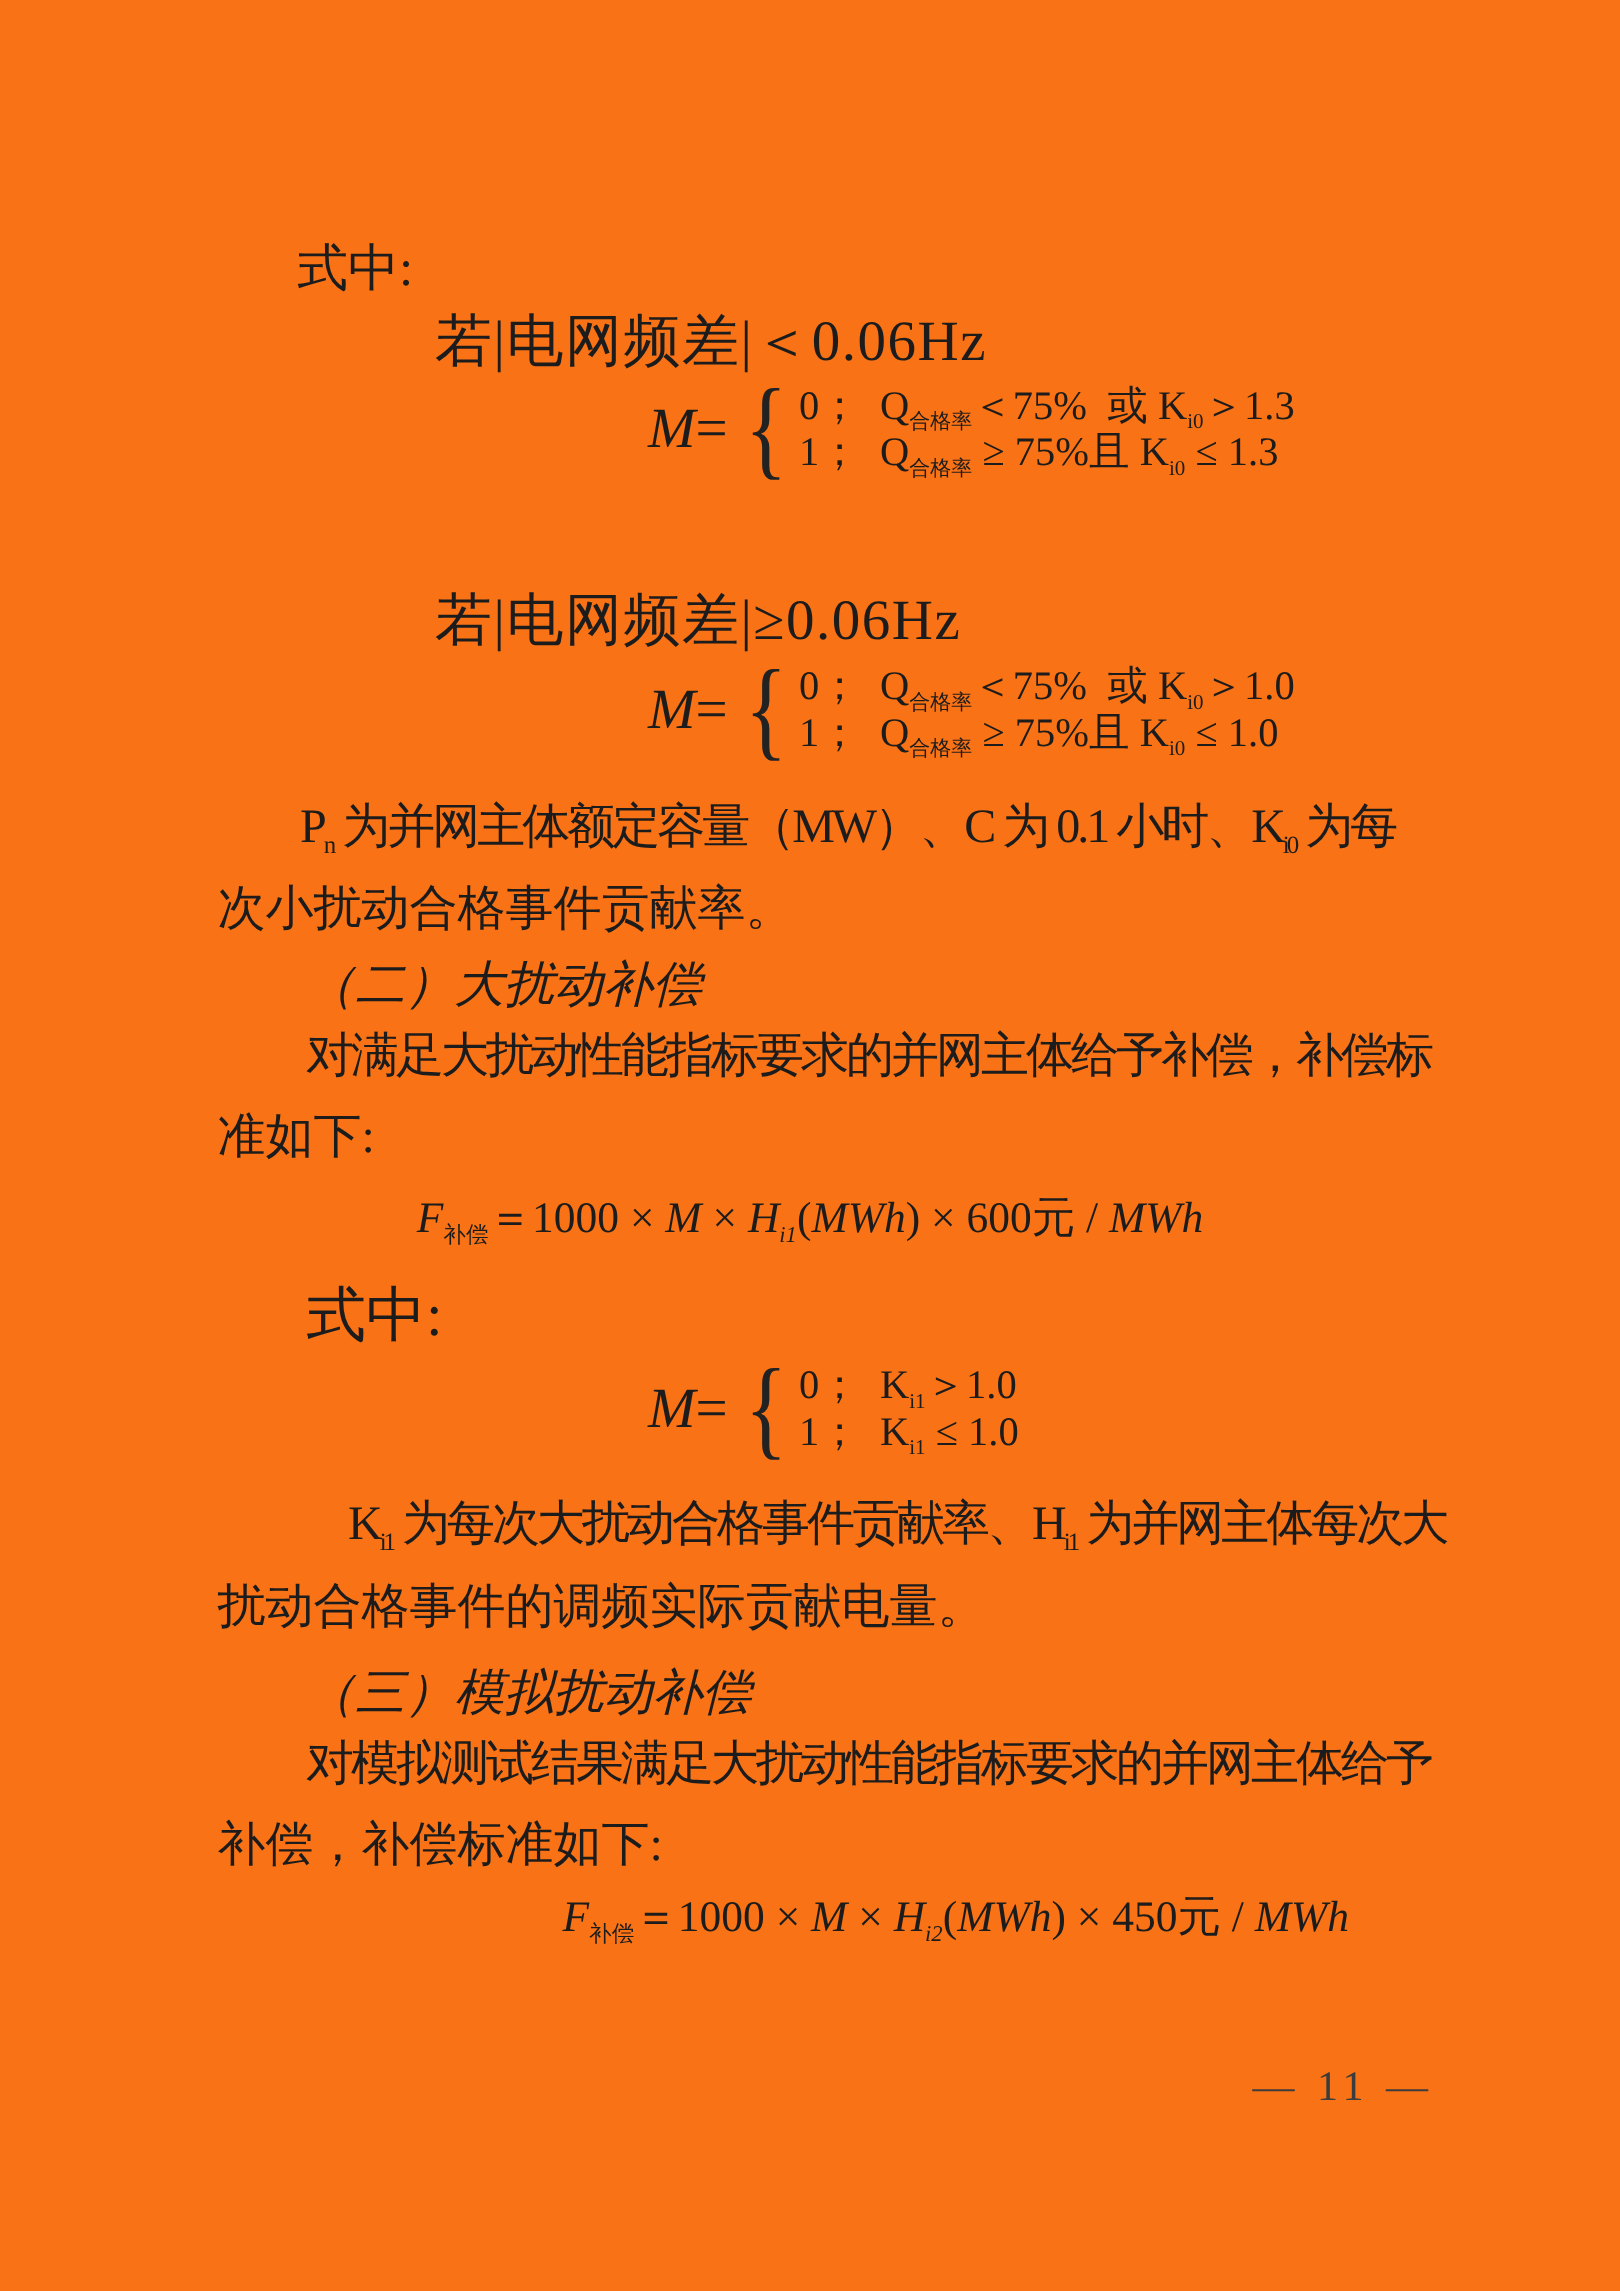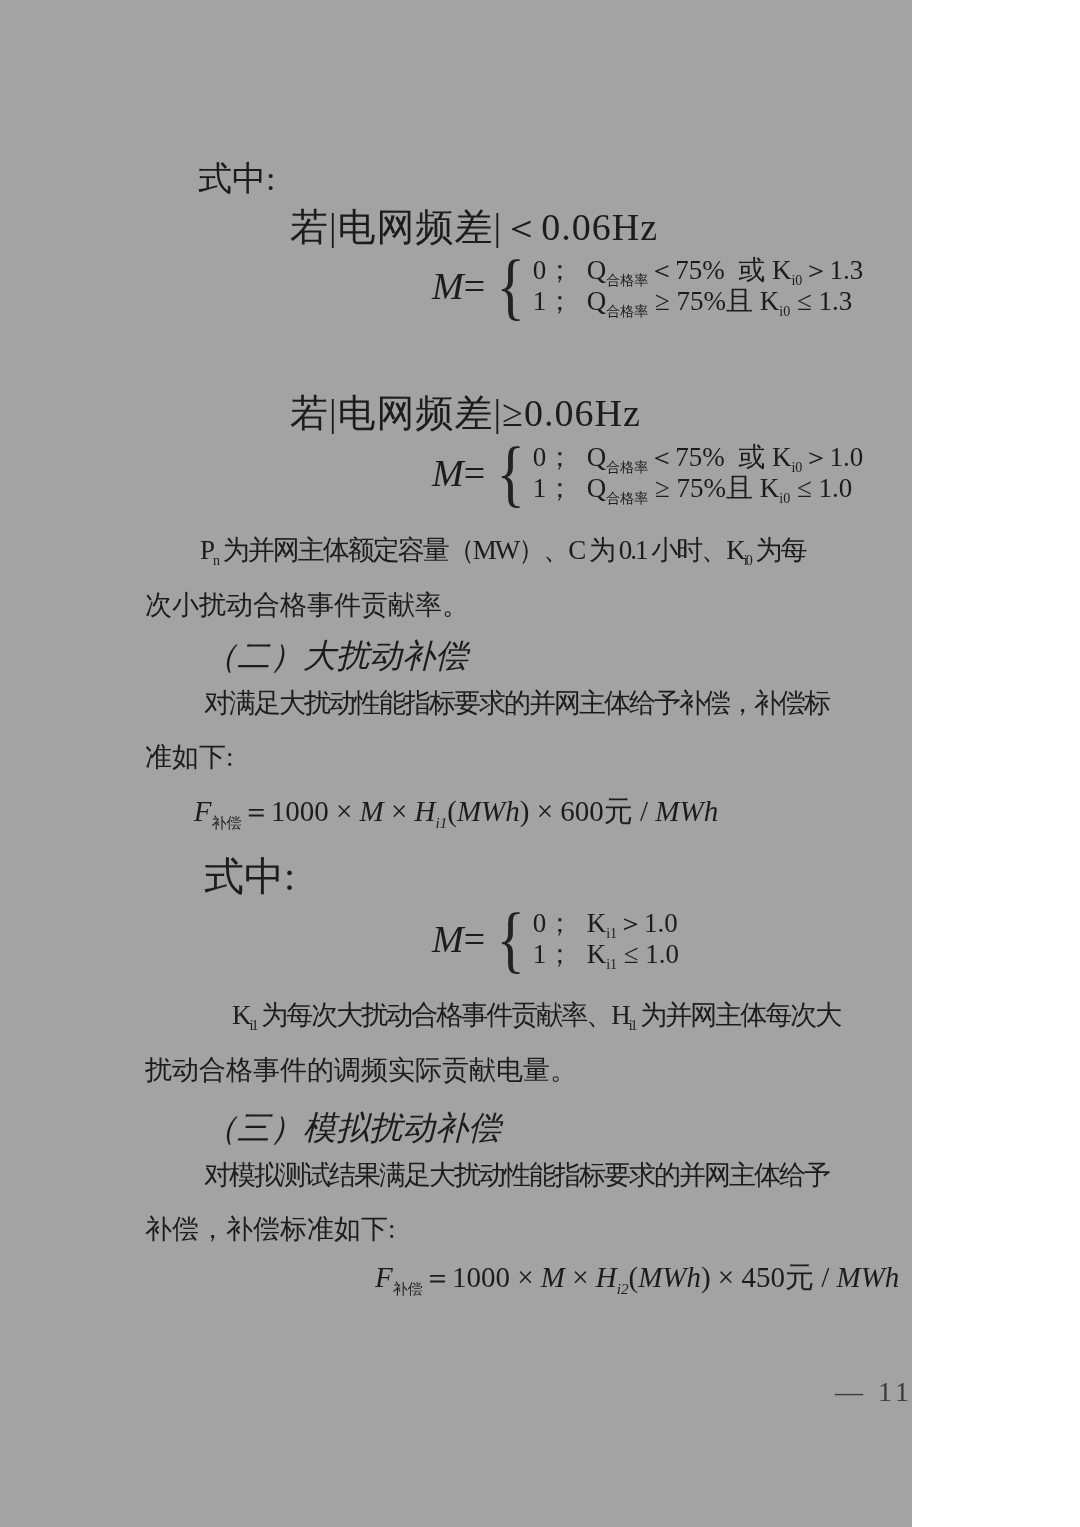--- a/index.html
+++ b/index.html
@@ -1,28 +1,28 @@
 <!DOCTYPE html>
 <html><head>
 <meta charset="utf-8">
 <style>
   html, body { margin: 0; padding: 0; background: #ffffff; }
   .page {
     position: relative;
-    width: 912px;
+    width: 1080px;
     height: 1527px;
-    background: #a3a3a3;
+    background: #f97316;
     color: #1c1c1c;
     font-family: "Liberation Serif", "DejaVu Serif", serif;
     overflow: hidden;
   }
   .abs { position: absolute; white-space: pre; }
 
   
-  .body-line { font-size: 27px; line-height: 40px; }
+  .body-line { font-size: 32px; line-height: 40px; }
   .squeeze { letter-spacing: -2px; }
 
   
   .intro1 { font-size: 34px; }
   .intro2 { font-size: 40px; }
 
   
   .cond { font-size: 38px; letter-spacing: 1px; margin-left: 34px; }
 
   

